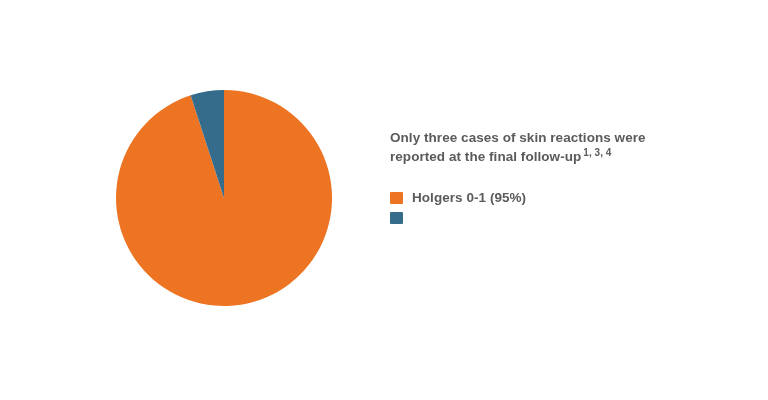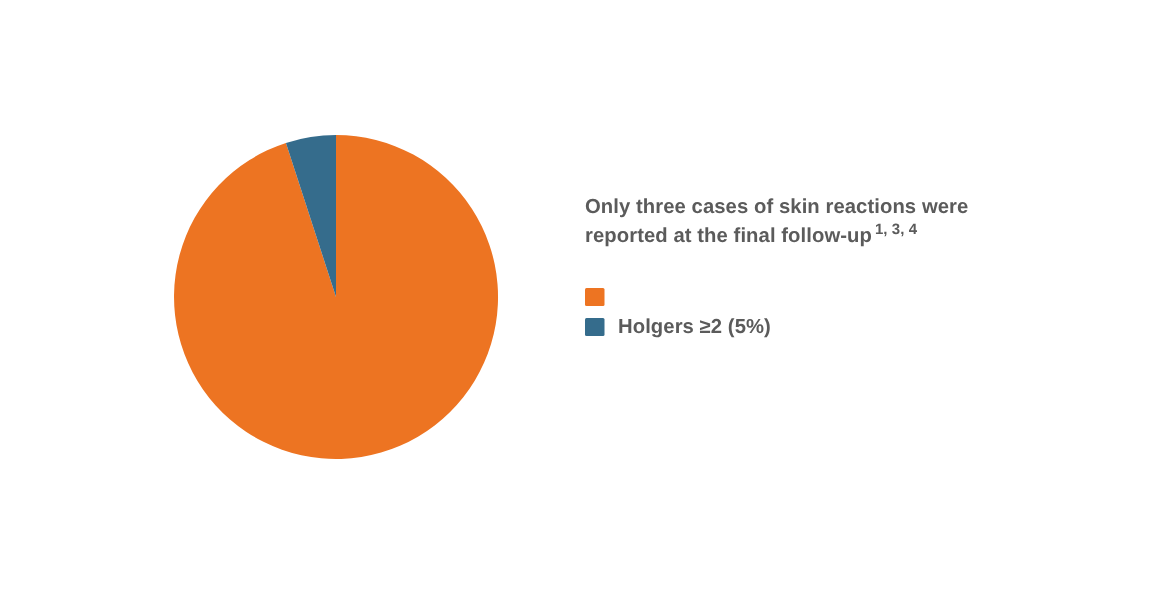--- a/index.html
+++ b/index.html
@@ -100,22 +100,22 @@
   <div id="right-panel">
 
     <div id="annotation">
       <span>Only three cases of skin reactions were reported at the final follow-up</span><span id="annotation-refs">1, 3, 4</span>
     </div>
 
     <div id="legend">
 
       <div class="legend-row">
         <span class="legend-swatch" style="background:#ed7422;"></span>
+        <span class="legend-label">Holgers 0-1 (95%)</span>
       </div>
 
       <div class="legend-row">
         <span class="legend-swatch" style="background:#356c8c;"></span>
-        <span class="legend-label">Holgers ≥2 (5%)</span>
       </div>
 
     </div>
   </div>
 </div>
 
 </body></html>

